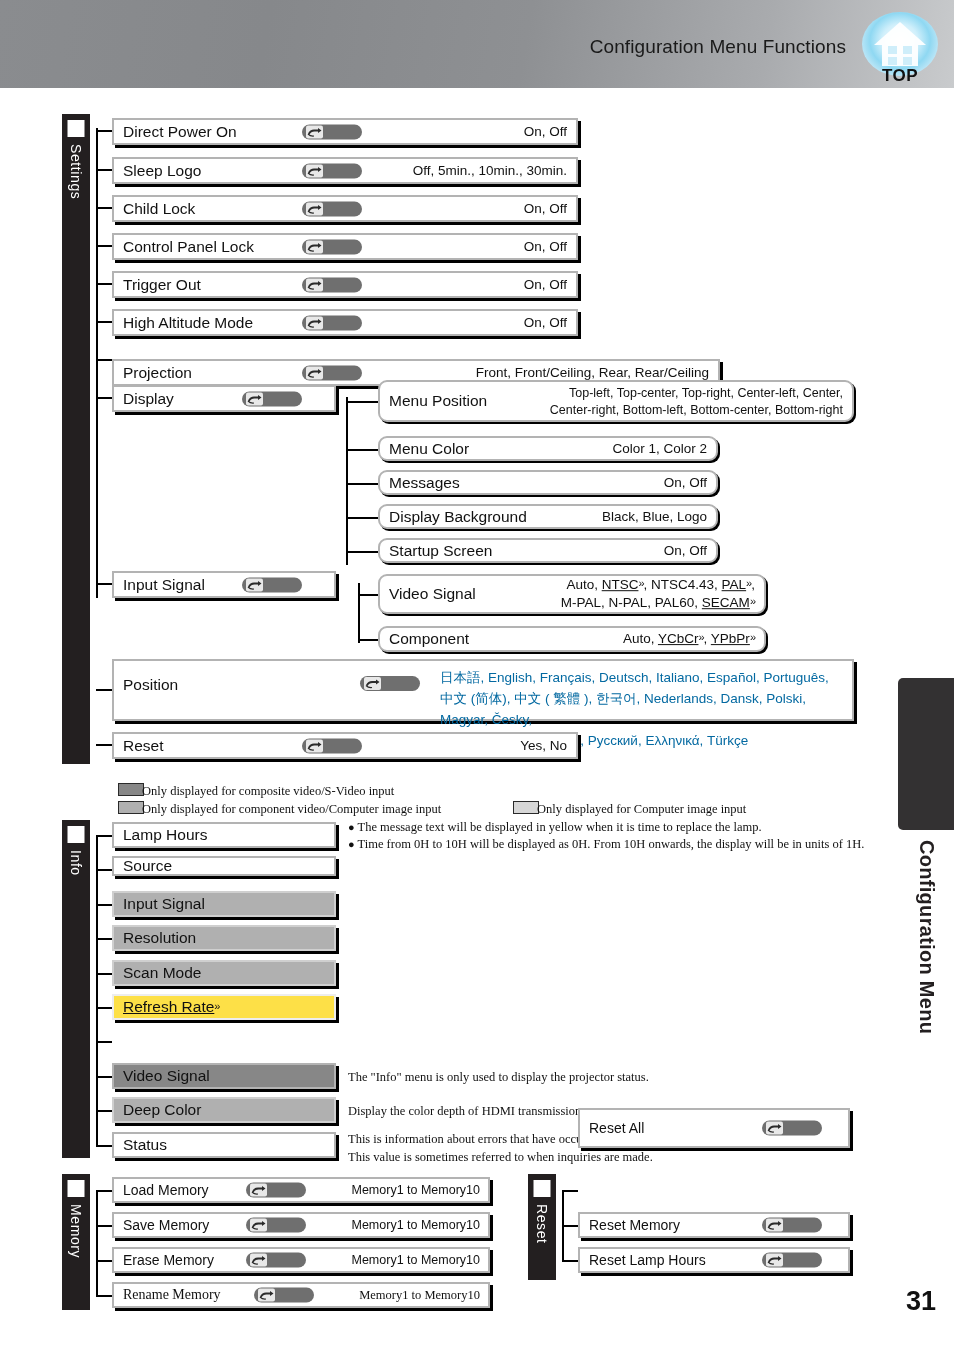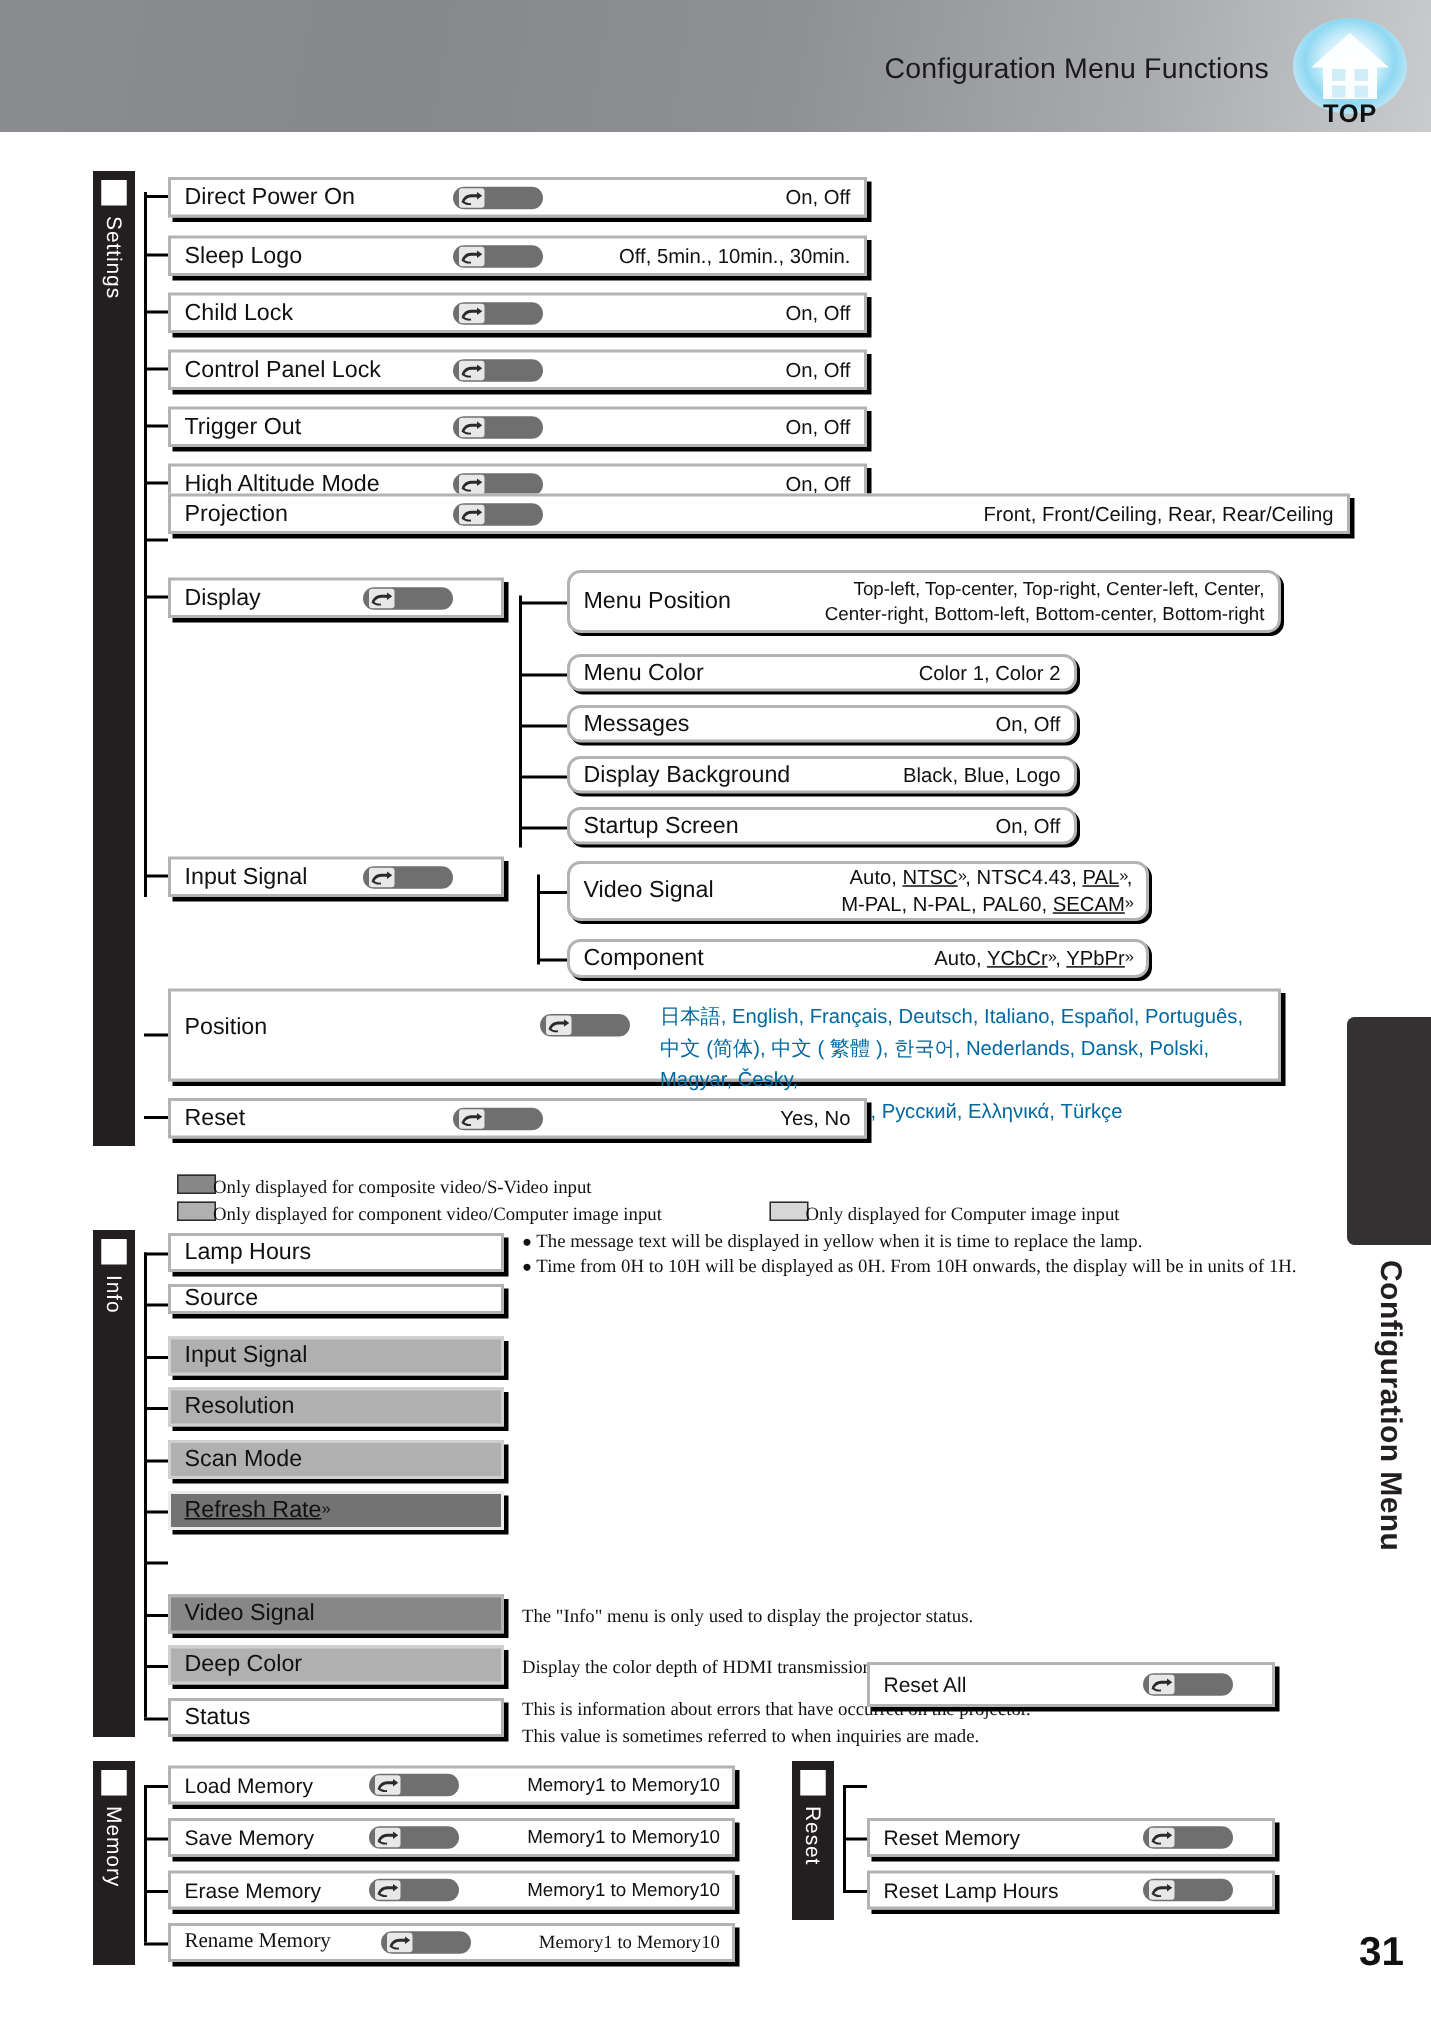--- a/index.html
+++ b/index.html
@@ -48,21 +48,21 @@
   }
 
   
   .box{
     position:absolute;box-sizing:border-box;
     background:#ffffff;border:2px solid #b3b3b3;
     box-shadow:3px 3px 0 0 #000000;
   }
   .box.gray-dark{background:#878787;border-color:#b3b3b3;}
   .box.gray-mid{background:#b0b0b0;border-color:#cfcfcf;}
-  .box.gray-light{background:#737373;border-color:#ededed;padding-left:25px;}
+  .box.gray-light{background:#fde047;border-color:#ededed;padding-left:25px;}
   .box.rounded{border-radius:9px;box-shadow:2px 2px 0 0 #000000;}
 
   .box .label{
     position:absolute;left:9px;top:50%;transform:translateY(-50%);
     font-size:15.5px;color:#111;white-space:nowrap;
   }
   .box .label.small{font-size:14px;}
   .box .opts{
     position:absolute;right:9px;top:50%;transform:translateY(-50%);
     font-size:13.5px;color:#111;text-align:right;white-space:nowrap;line-height:1.32;
@@ -212,21 +212,21 @@
         <div class="hand">
           <svg width="17" height="13" viewBox="0 0 17 13">
             <path d="M2 8 Q4 4 8 4 L12 4 L12 2.5 L15.5 5 L12 7.5 L12 6 L8.5 6 Q5 6 3.5 9 Z" fill="#2b2b2b"></path>
             <path d="M2 8.5 Q4.5 11 8 10.5" stroke="#2b2b2b" stroke-width="1.2" fill="none"></path>
           </svg>
         </div>
       </div>
       <div class="opts">On, Off</div>
     </div>
     <div class="hline" style="left: 96px; top: 359px; width: 16px;"></div>
-    <div class="box" style="left: 112px; top: 329px; width: 788px; height: 27px; padding-left: 36px;">
+    <div class="box" style="left: 112px; top: 359px; width: 608px; height: 27px; padding-left: 36px;">
       <div class="label">Projection</div>
       <div class="pill" style="left: 188px;">
         <div class="hand">
           <svg width="17" height="13" viewBox="0 0 17 13">
             <path d="M2 8 Q4 4 8 4 L12 4 L12 2.5 L15.5 5 L12 7.5 L12 6 L8.5 6 Q5 6 3.5 9 Z" fill="#2b2b2b"></path>
             <path d="M2 8.5 Q4.5 11 8 10.5" stroke="#2b2b2b" stroke-width="1.2" fill="none"></path>
           </svg>
         </div>
       </div>
       <div class="opts">Front, Front/Ceiling, Rear, Rear/Ceiling</div>
@@ -427,21 +427,21 @@
         </div>
       </div>
       <div class="opts sm" style="right: 8px;">Memory1 to Memory10</div>
     </div>
     <div class="grouptab" style="left: 528px; top: 1174px; width: 28px; height: 106px;">
       <div class="sq"></div>
       <div class="vtext">Reset</div>
     </div>
     <div class="vline" style="left: 562px; top: 1190px; height: 70px;"></div>
     <div class="hline" style="left: 562px; top: 1190px; width: 16px;"></div>
-    <div class="box" style="left: 578px; top: 1108px; width: 272px; height: 30px;">
+    <div class="box" style="left: 578px; top: 1108px; width: 272px; height: 40px;">
       <div class="label small">Reset All</div>
       <div class="pill" style="left: 182px;">
         <div class="hand">
           <svg width="17" height="13" viewBox="0 0 17 13">
             <path d="M2 8 Q4 4 8 4 L12 4 L12 2.5 L15.5 5 L12 7.5 L12 6 L8.5 6 Q5 6 3.5 9 Z" fill="#2b2b2b"></path>
             <path d="M2 8.5 Q4.5 11 8 10.5" stroke="#2b2b2b" stroke-width="1.2" fill="none"></path>
           </svg>
         </div>
       </div>
     </div>

